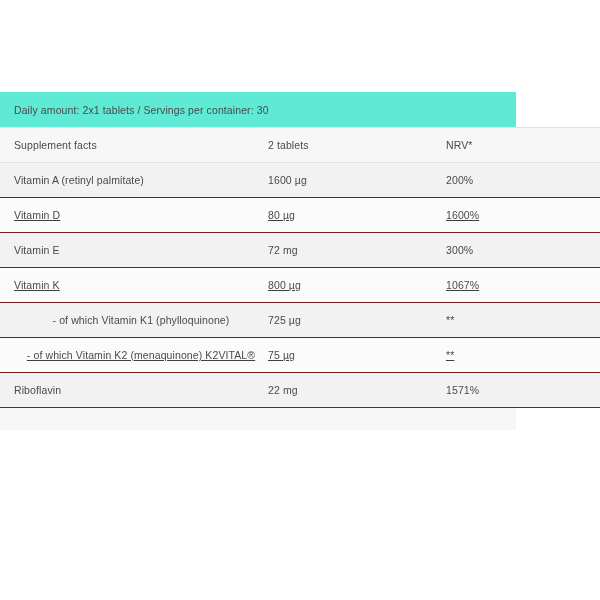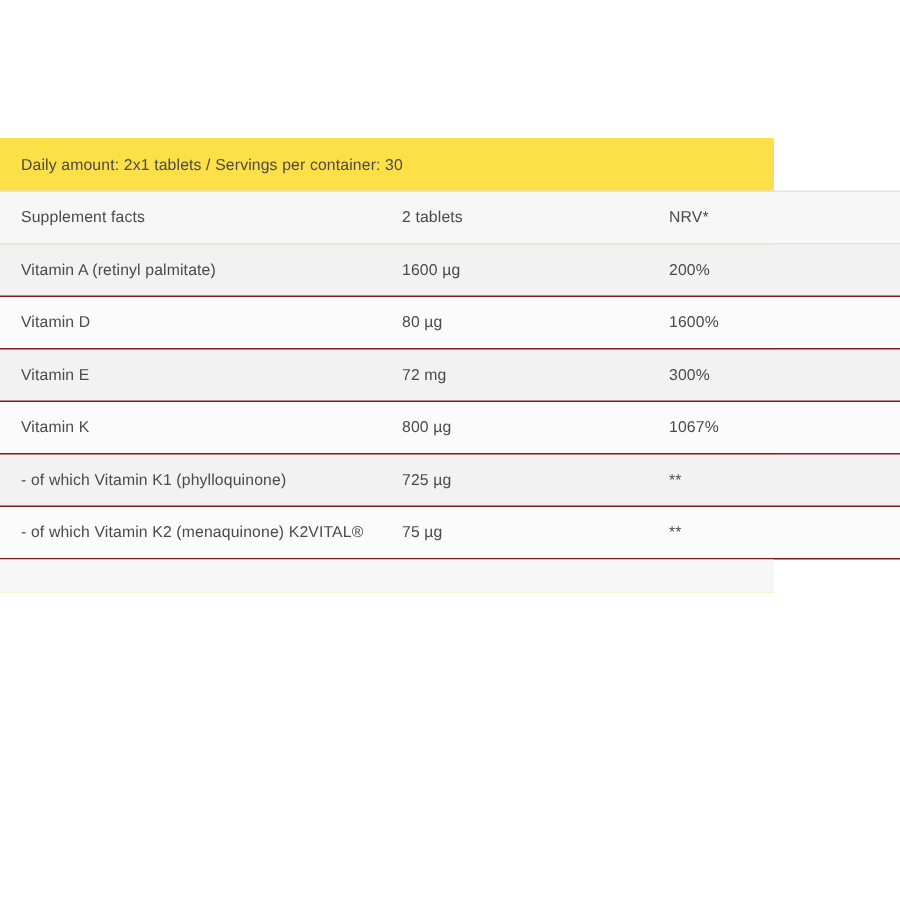--- a/index.html
+++ b/index.html
@@ -13,21 +13,21 @@
     font-family: "Liberation Sans", sans-serif;
     color: #3f3f3f;
     overflow: hidden;
   }
 
   .panel {
     position: absolute;
     left: 0;
     top: 92px;
     width: 516px;
-    background: #fde047;
+    background: #5eead4;
     padding: 0;
     box-sizing: border-box;
   }
 
   .daily-amount {
     font-size: 10.5px;
     color: #4a4a4a;
     padding: 12px 14px 11px 14px;
     letter-spacing: 0.1px;
   }
@@ -65,24 +65,26 @@
   table.facts tbody tr {
     border-bottom: 1px solid #7f1d1d;
   }
 
   table.facts tbody tr.alt {
     background: #f2f2f2;
   }
 
   table.facts tbody tr.plain {
     background: #fbfbfb;
+    text-decoration: underline;
   }
 
   .sub-row td.cell-1 {
     padding-left: 14px;
+    text-align: center;
   }
 
   .spacer {
     height: 22px;
     background: #f7f7f7;
   }
 </style>
 </head>
 <body>
 
@@ -127,17 +129,22 @@
       <tr class="alt sub-row">
         <td class="cell-1">- of which Vitamin K1 (phylloquinone)</td>
         <td class="cell-2">725 µg</td>
         <td class="cell-3">**</td>
       </tr>
       <tr class="plain sub-row">
         <td class="cell-1">- of which Vitamin K2 (menaquinone) K2VITAL®</td>
         <td class="cell-2">75 µg</td>
         <td class="cell-3">**</td>
       </tr>
+      <tr class="alt">
+        <td class="cell-1">Riboflavin</td>
+        <td class="cell-2">22 mg</td>
+        <td class="cell-3">1571%</td>
+      </tr>
     </tbody>
   </table>
 
   <div class="spacer"></div>
 </div>
 
 </body></html>

